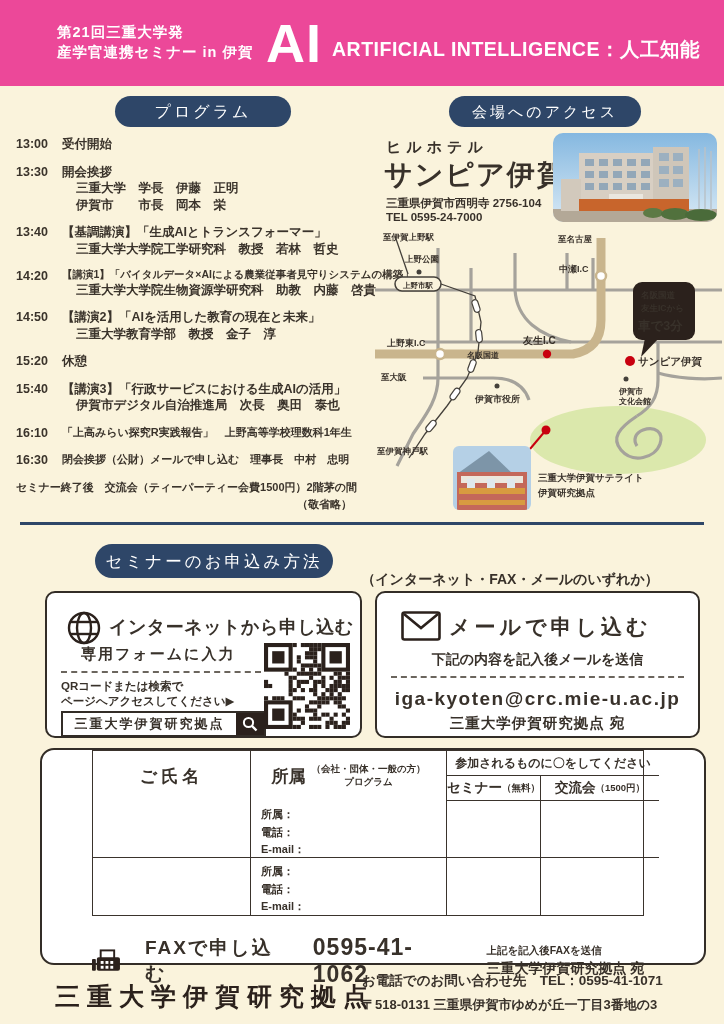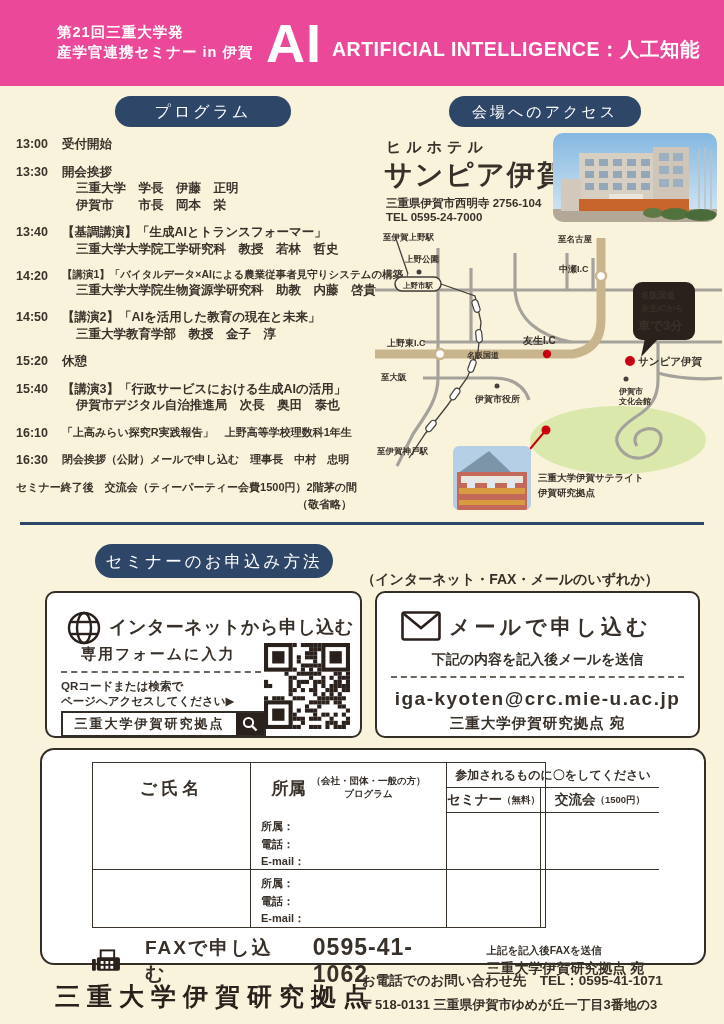--- a/index.html
+++ b/index.html
@@ -63,21 +63,21 @@
 
   .mail-icon { position:absolute; left:24px; top:18px; }
   .mail-title { position:absolute; left:72px; top:20px; font-size:21px; font-weight:bold; letter-spacing:4px; }
   .mail-sub { position:absolute; left:0; top:58px; width:100%; text-align:center; font-size:14px; font-weight:bold; }
   .mail-dash { left:14px; top:83px; width:293px; }
   .mail-addr { position:absolute; left:0; top:95px; width:100%; text-align:center; font-size:19px; font-weight:bold; letter-spacing:1.5px; }
   .mail-to { position:absolute; left:0; top:121px; width:100%; text-align:center; font-size:14.5px; font-weight:bold; letter-spacing:1px; }
 
   
   .box-form { left:40px; top:748px; width:666px; height:217px; border-radius:14px; border-width:2.5px; }
-  .ftable { position:absolute; left:50px; top:12px; width:454px; display:grid; grid-template-columns:158px 196px 94px 118px; grid-template-rows:25px 25px 57px 57px; border:1.6px solid #3a332c; }
+  .ftable { position:absolute; left:50px; top:0; width:552px; display:grid; grid-template-columns:158px 196px 94px 118px; grid-template-rows:25px 25px 57px 57px; border:1.6px solid #3a332c; }
   .cell { border-color:#3a332c; display:flex; align-items:center; justify-content:center; }
   .br { border-right:1.4px solid #3a332c; }
   .bb { border-bottom:1.4px solid #3a332c; }
   .h-name { font-size:17px; font-weight:bold; letter-spacing:4px; }
   .h-aff { gap:6px; }
   .h-aff .big { font-size:17px; font-weight:bold; }
   .h-aff .side { font-size:9.5px; font-weight:bold; text-align:center; line-height:1.35; }
   .h-part { font-size:12px; font-weight:bold; }
   .h-sub { font-size:13.5px; font-weight:bold; }
   .h-sub .small { font-size:9.5px; }

